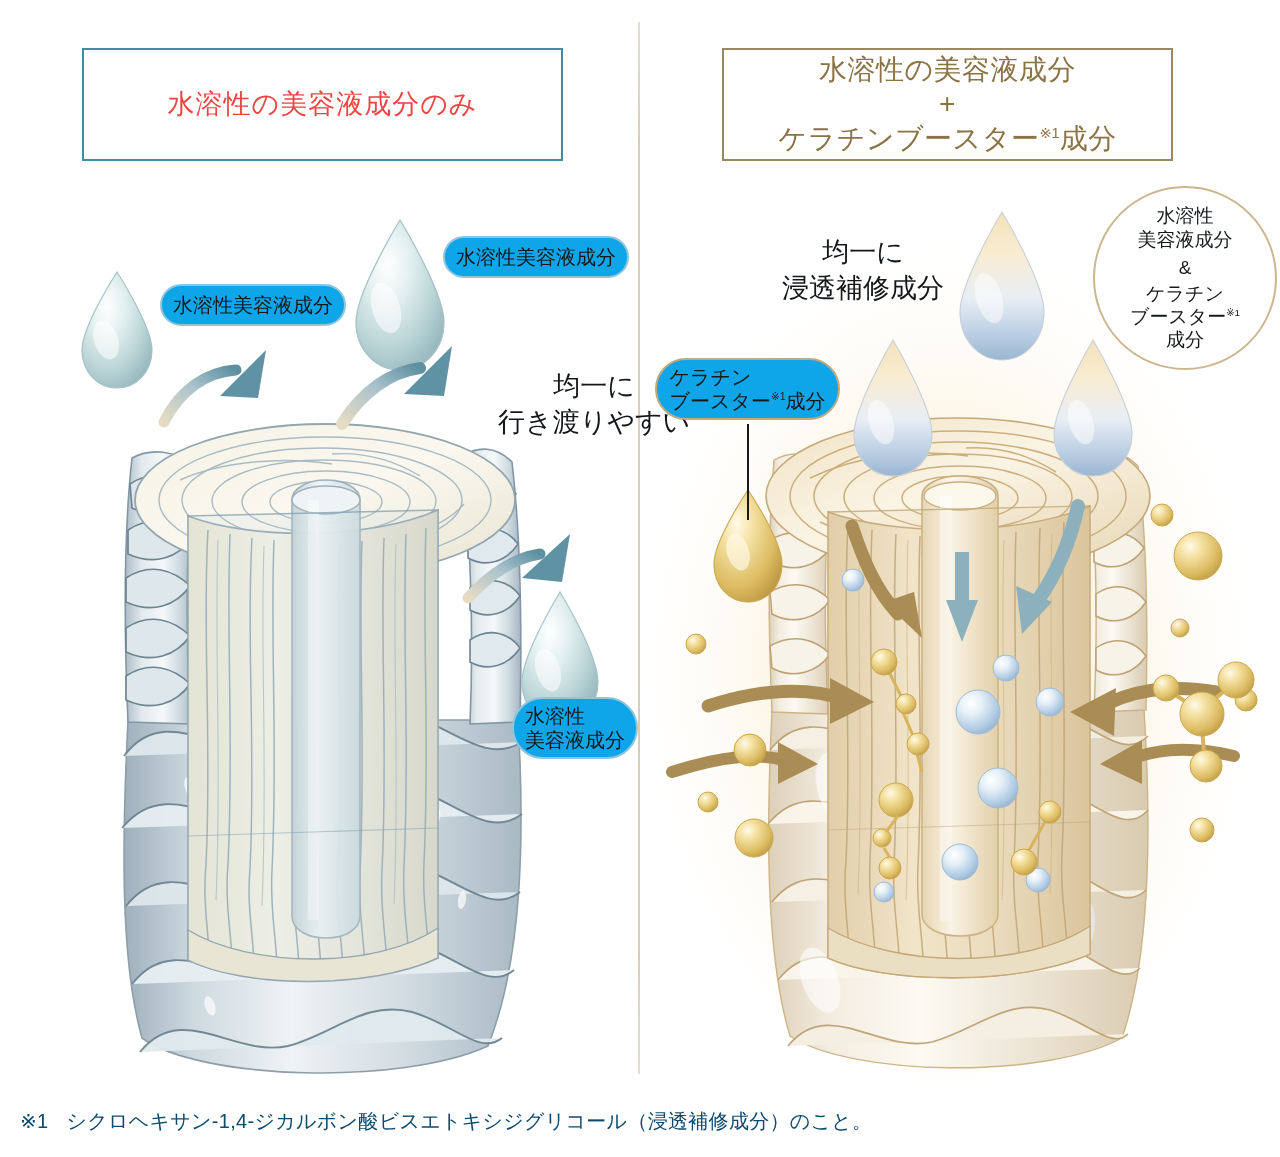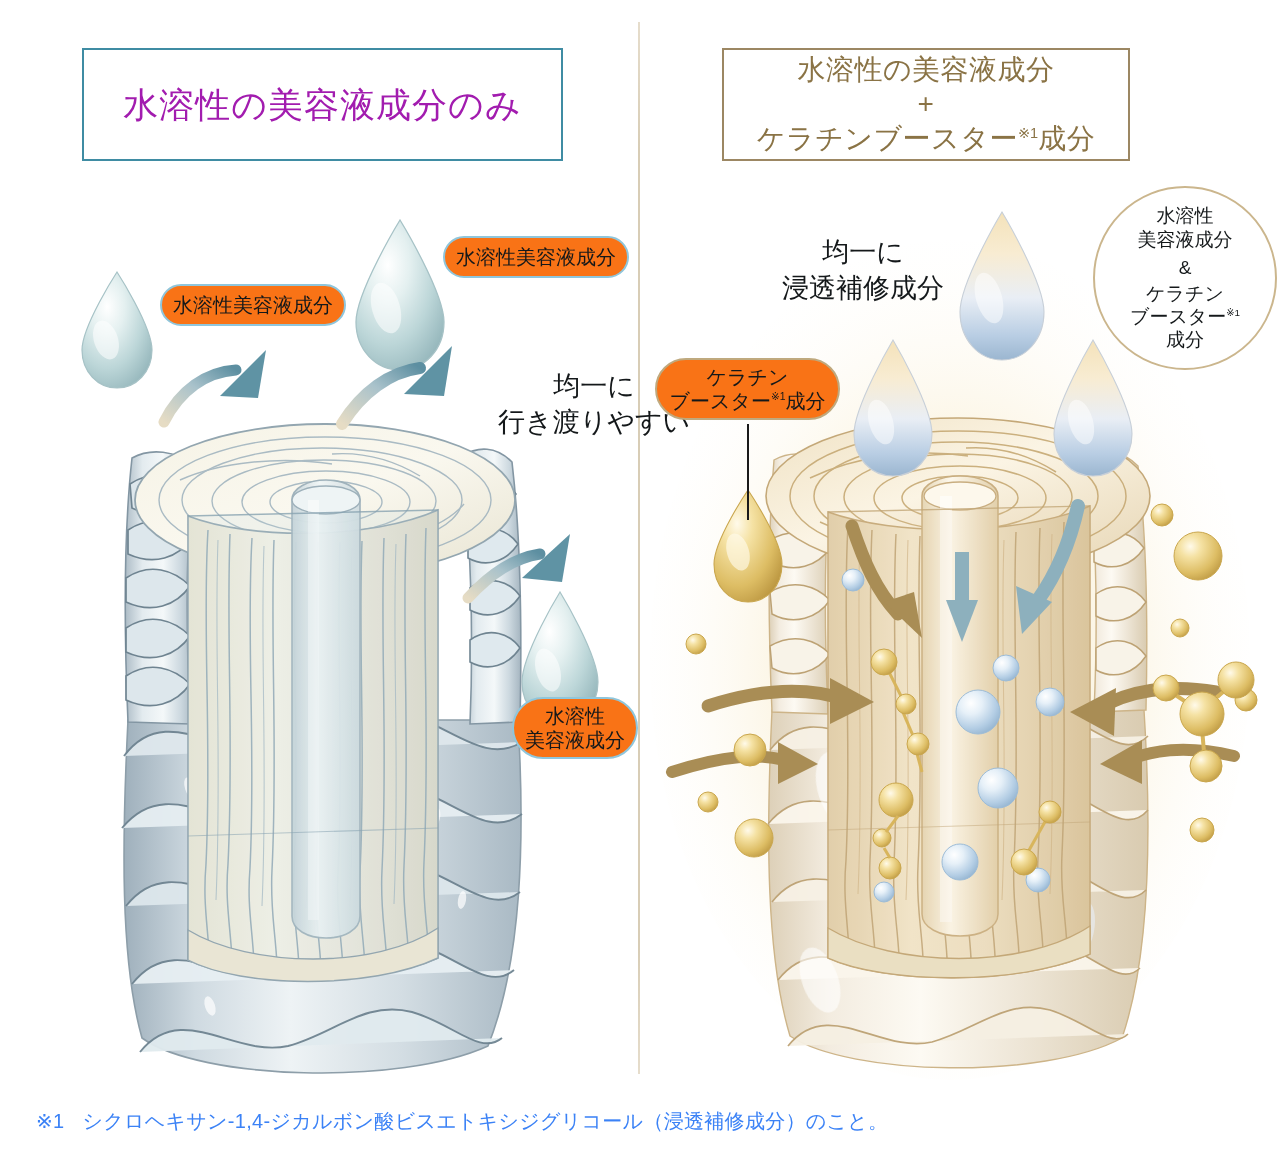--- a/index.html
+++ b/index.html
@@ -21,35 +21,35 @@
   
   .title-box{
     position:absolute;box-sizing:border-box;display:flex;
     align-items:center;justify-content:center;text-align:center;background:#fff;
   }
   #title-left{
     left:82px;top:48px;width:481px;height:113px;
     border:2px solid #3f8ca3;
   }
   #title-left .t{
-    color:#a21caf;font-size:35px;letter-spacing:1px;line-height:1.25;font-weight:400;
+    color:#ef4444;font-size:27px;letter-spacing:1px;line-height:1.25;font-weight:400;
   }
   #title-right{
-    left:722px;top:48px;width:408px;height:113px;
+    left:722px;top:48px;width:451px;height:113px;
     border:2px solid #9c8763;
   }
   #title-right .t{
     color:#8a7345;font-size:28px;line-height:1.22;letter-spacing:0.5px;font-weight:400;
   }
   .sup{font-size:0.52em;vertical-align:super;letter-spacing:0;}
 
   
   .pill{
-    position:absolute;box-sizing:border-box;background:#f97316;
-    display:flex;align-items:center;justify-content:center;text-align:center;
+    position:absolute;box-sizing:border-box;background:#0ea5e9;
+    display:flex;align-items:center;justify-content:center;text-align:left;
     color:#14181a;line-height:1.22;z-index:30;white-space:nowrap;
   }
   .pill.blue{border:2px solid #8fc6dc;border-radius:999px;}
   .pill.gold{border:2px solid #bfa97e;border-radius:999px;}
 
   
   #pill-left-a{left:160px;top:284px;width:186px;height:42px;font-size:20px;}
   #pill-left-b{left:443px;top:236px;width:186px;height:42px;font-size:20px;}
   #pill-left-c{left:512px;top:697px;width:126px;height:62px;font-size:20px;}
 
@@ -72,21 +72,21 @@
   }
   #note-left{left:498px;top:368px;font-size:27px;}
   #note-right{left:782px;top:234px;font-size:27px;}
 
   
   .leader{position:absolute;background:#1a1a1a;z-index:29;}
   #leader-keratin{left:747px;top:424px;width:1.6px;height:96px;}
 
   
   #footnote{
-    position:absolute;left:36px;top:1108px;font-size:20px;color:#3b82f6;white-space:nowrap;
+    position:absolute;left:20px;top:1108px;font-size:20px;color:#0c4a6e;white-space:nowrap;
     letter-spacing:0.3px;
   }
   #footnote .num{margin-right:18px;}
 
   
   .illus{position:absolute;z-index:10;}
   #illus-left{left:70px;top:200px;width:560px;height:880px;}
   #illus-right{left:650px;top:190px;width:620px;height:890px;}
   .illus svg{display:block;width:100%;height:100%;}
 </style>

